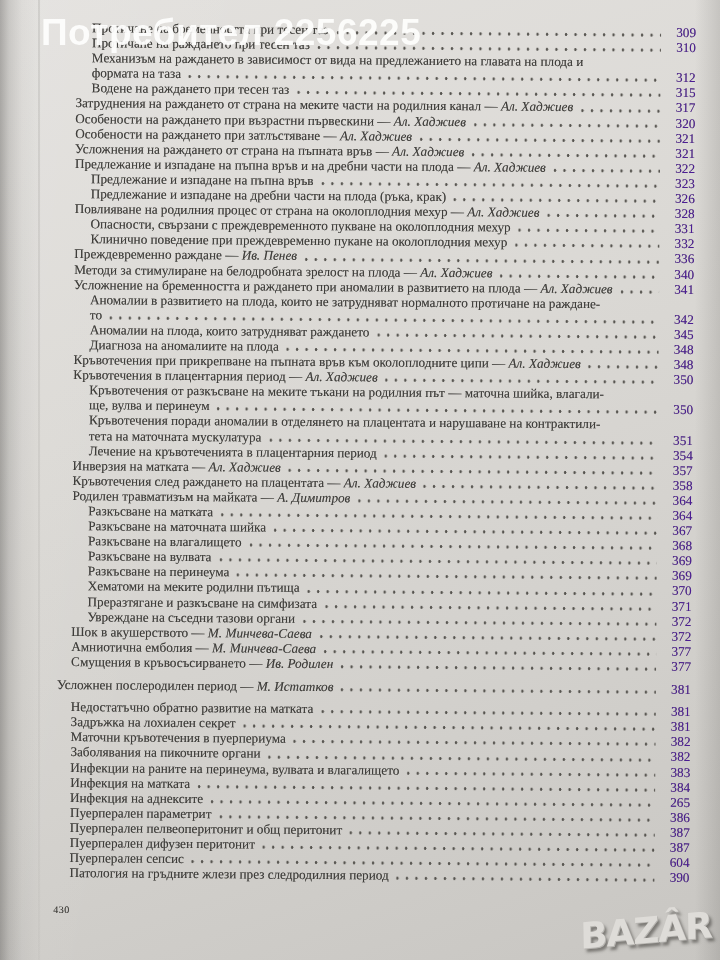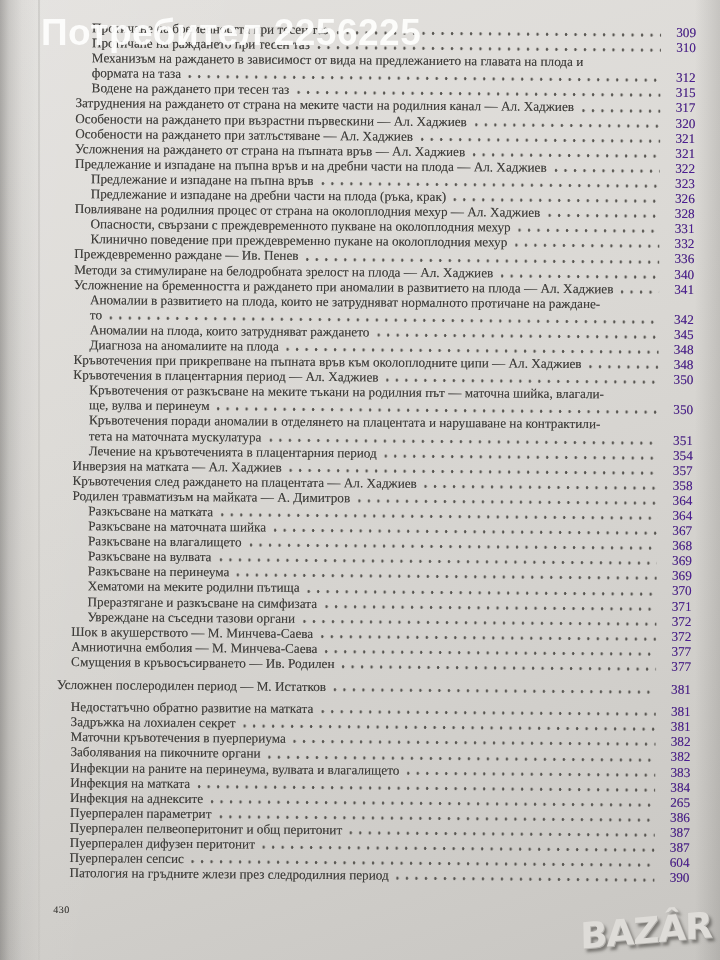--- a/index.html
+++ b/index.html
@@ -28,21 +28,21 @@
     text-shadow:0 0 0.6px rgba(63,62,59,0.55);
   }
   .toc{padding-right:24px;}
   .row{display:flex;align-items:flex-end;min-height:15.1px;}
   .i0{padding-left:62px;}
   .i1{padding-left:76px;}
   .i2{padding-left:92px;}
   .gap-lg{margin-top:8px;}
   .gap-sm{margin-top:7px;}
   .t,.dash,.au{white-space:pre;flex:none;}
-  .au{}
+  .au{font-style:italic;}
   .leader{
     flex:1 1 auto;min-width:10px;height:5px;align-self:flex-end;
     margin:0 5px 2px 7px;
     background-image:radial-gradient(circle at 2px 2.5px, #55534e 1.05px, rgba(0,0,0,0) 1.6px);
     background-size:9.5px 5px;background-repeat:repeat-x;background-position:left bottom;
   }
   .pg{flex:none;width:30px;text-align:right;color:#4c1d95;}
   .folio{
     position:absolute;left:60px;top:882px;
     font-size:10px;color:#42413d;letter-spacing:0.5px;

